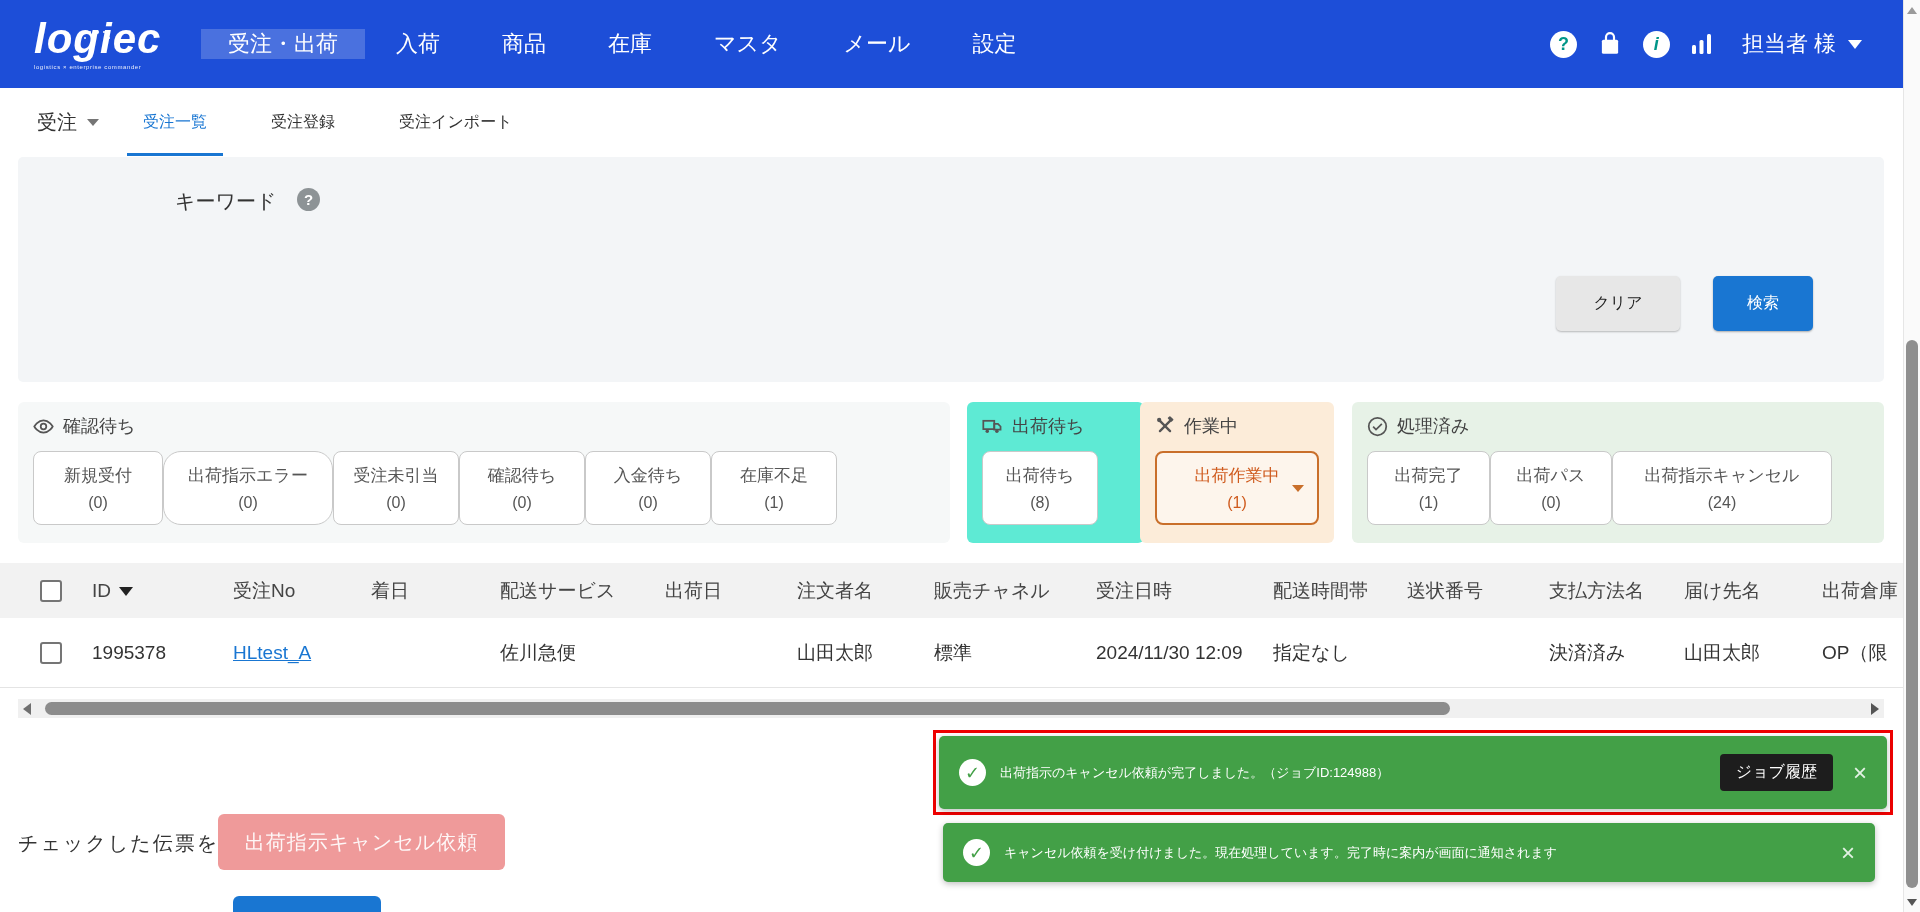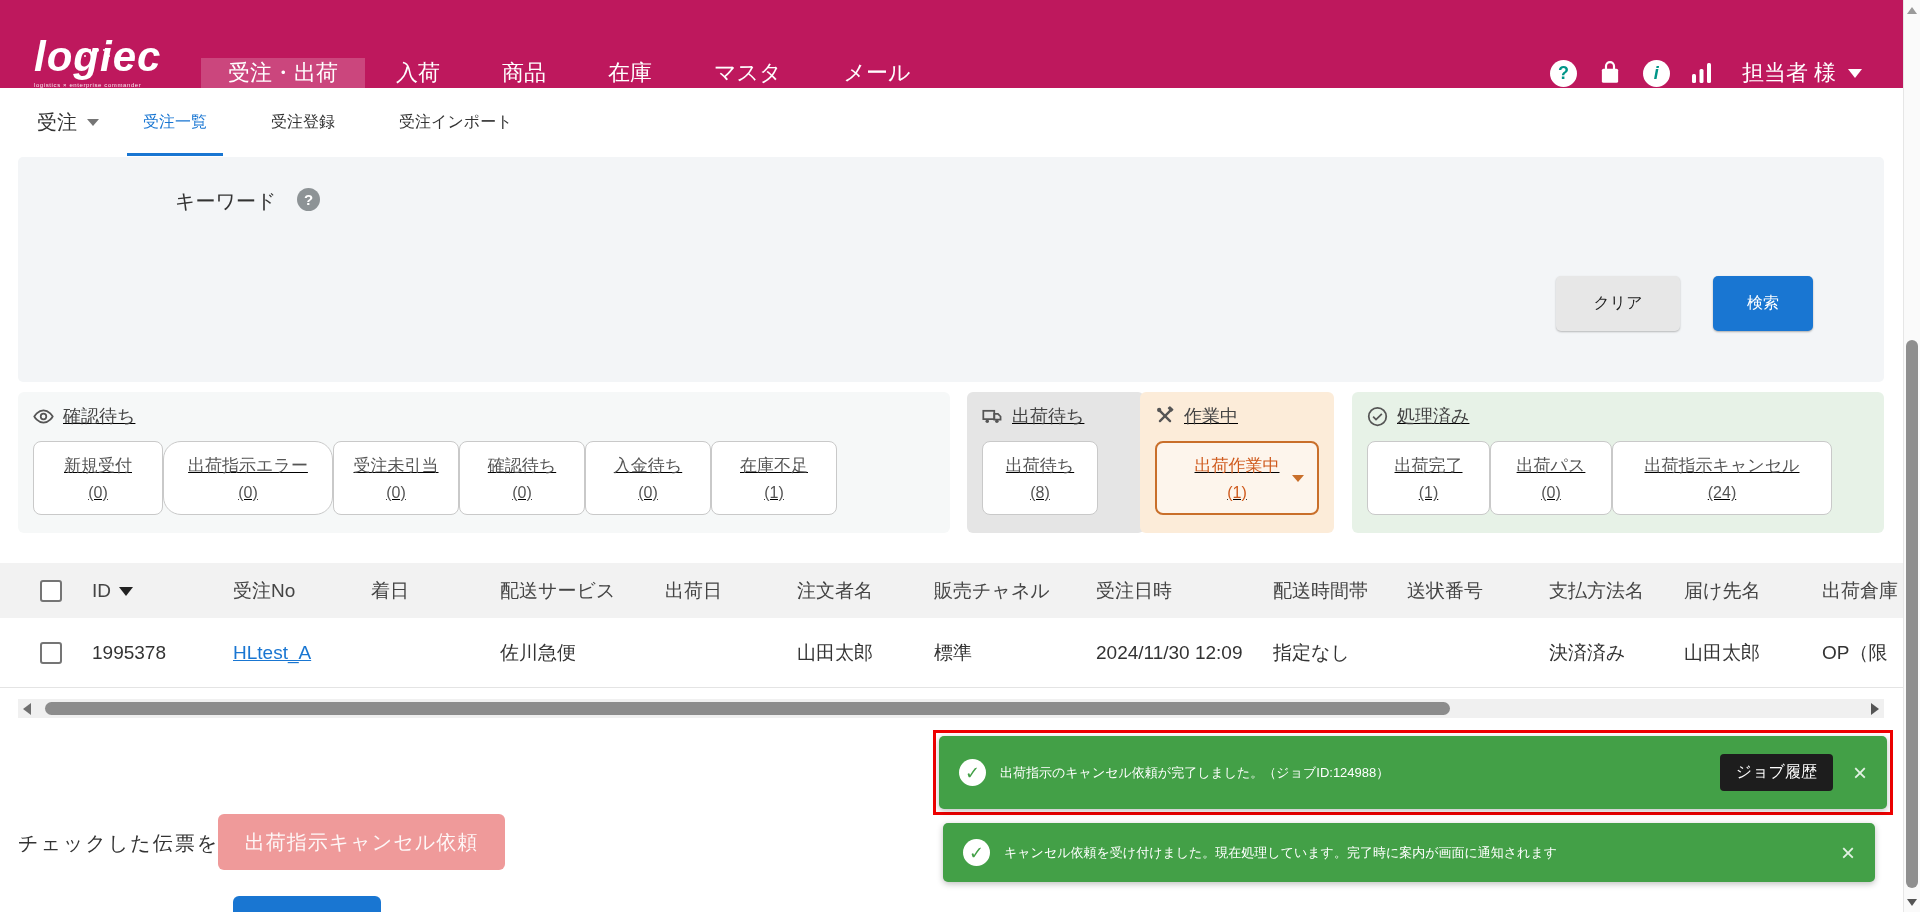--- a/index.html
+++ b/index.html
@@ -2,21 +2,21 @@
 <html><head>
 <meta charset="utf-8">
 <style>
   html,body{margin:0;padding:0;}
   body{
     width:1920px;height:912px;position:relative;overflow:hidden;
     background:#fff;font-family:"Liberation Sans","DejaVu Sans",sans-serif;
     -webkit-font-smoothing:antialiased;
   }
   
-  .topnav{position:absolute;top:0;left:0;width:1920px;height:88px;background:#be185d;display:flex;align-items:flex-end;color:#fff;}
+  .topnav{position:absolute;top:0;left:0;width:1920px;height:88px;background:#1d4ed8;display:flex;align-items:center;color:#fff;}
   .logo{width:201px;display:flex;flex-direction:column;justify-content:center;padding-left:34px;box-sizing:border-box;position:relative;}
   .logo-text{font-size:42px;font-weight:bold;font-style:italic;letter-spacing:1px;line-height:1;}
   .logo-crown{position:absolute;top:12px;left:95px;width:4px;height:4px;border-radius:50%;background:#fff;
     box-shadow:-12px 6px 0 -1px #fff,12px 6px 0 -1px #fff,-7px 0 0 -1px #fff,7px 0 0 -1px #fff;}
   .logo-tagline{font-size:6px;letter-spacing:.6px;opacity:.9;margin-top:4px;}
   .nav-item{display:flex;align-items:center;font-size:22px;padding:0 31px;cursor:pointer;white-space:nowrap;}
   .nav-item.active{background:rgba(255,255,255,.20);padding:0 27px;}
   .topnav-right{margin-left:auto;display:flex;align-items:center;gap:20px;padding-right:58px;}
   .circle-icon{width:27px;height:27px;border-radius:50%;background:#fff;color:#009688;display:flex;align-items:center;justify-content:center;font-weight:bold;font-size:18px;line-height:1;}
   .user-menu{display:flex;align-items:center;gap:12px;font-size:22px;margin-left:8px;}
@@ -32,23 +32,23 @@
   
   .search-panel{position:absolute;top:157px;left:18px;width:1866px;height:225px;background:#f3f5f7;border-radius:5px;}
   .kw-label{position:absolute;left:157px;top:31px;font-size:20px;color:#333;}
   .kw-help{position:absolute;left:279px;top:31px;width:23px;height:23px;border-radius:50%;background:#8d9396;color:#fff;font-size:15px;font-weight:bold;display:flex;align-items:center;justify-content:center;}
   .kw-input{position:absolute;left:312px;top:17px;width:614px;height:53px;box-sizing:border-box;border:1px solid #c9cdd1;border-radius:5px;font-size:20px;padding:0 18px;color:#333;font-family:inherit;}
   .kw-input::placeholder{color:#b0b4b8;}
   .btn{display:flex;align-items:center;justify-content:center;border-radius:5px;font-size:16px;cursor:pointer;box-sizing:border-box;}
   .clear-btn{position:absolute;left:1538px;top:119px;width:124px;height:55px;background:#e7e7e7;color:#222;box-shadow:0 1px 2px rgba(0,0,0,.25);}
   .search-btn{position:absolute;left:1695px;top:119px;width:100px;height:55px;background:#1976d2;color:#fff;box-shadow:0 1px 2px rgba(0,0,0,.3);}
   
-  .sg{position:absolute;top:392px;height:141px;border-radius:6px;box-sizing:border-box;padding:11px 15px;text-decoration:underline;}
+  .sg{position:absolute;top:402px;height:141px;border-radius:6px;box-sizing:border-box;padding:11px 15px;}
   .sg1{left:18px;width:932px;background:#f6f8f8;}
-  .sg2{left:967px;width:177px;background:#e5e5e5;}
+  .sg2{left:967px;width:177px;background:#5eead4;}
   .sg3{left:1140px;width:194px;background:#fcecd9;}
   .sg4{left:1352px;width:532px;background:#e7f2e7;}
   .sg-head{display:flex;align-items:center;gap:9px;font-size:18px;color:#444;height:26px;}
   .sg-btns{display:flex;gap:0;margin-top:12px;}
   .sbtn{background:#fff;border:1px solid #c9c9c9;border-radius:8px;height:74px;display:flex;flex-direction:column;align-items:center;justify-content:center;gap:7px;font-size:17px;color:#555;padding:0 14px;box-sizing:border-box;white-space:nowrap;cursor:pointer;flex-shrink:0;}
   .sbtn .cnt{font-size:16px;color:#555;}
   .sbtn.w130{min-width:130px;}.sbtn.w170{min-width:170px;border-radius:18px;}.sbtn.w126{min-width:126px;}
   .sbtn.w116{min-width:116px;}.sbtn.w123{min-width:123px;}.sbtn.w122{min-width:122px;}.sbtn.w220{min-width:220px;}
   .sbtn.working{background:#fdf5ec;border:2px solid #c96f2a;color:#cf5a1d;position:relative;width:164px;}
   .sbtn.working .cnt{color:#cf5a1d;}
@@ -98,20 +98,21 @@
     <div class="logo-crown"></div>
     <div class="logo-text">logiec</div>
     <div class="logo-tagline">logistics × enterprise commander</div>
   </div>
   <div class="nav-item active">受注・出荷</div>
   <div class="nav-item">入荷</div>
   <div class="nav-item">商品</div>
   <div class="nav-item">在庫</div>
   <div class="nav-item">マスタ</div>
   <div class="nav-item">メール</div>
+  <div class="nav-item">設定</div>
   <div class="topnav-right">
     <div class="circle-icon">?</div>
     <span>
       <svg width="26" height="26" viewBox="0 0 24 24">
         <path d="M8.3 9V5.6a3.7 3.7 0 017.4 0V9" fill="none" stroke="#fff" stroke-width="2"></path>
         <rect x="4.5" y="8" width="15" height="13" rx="1.5" fill="#fff"></rect>
       </svg>
     </span>
     <div class="circle-icon" style="font-style:italic;">i</div>
     <span>

